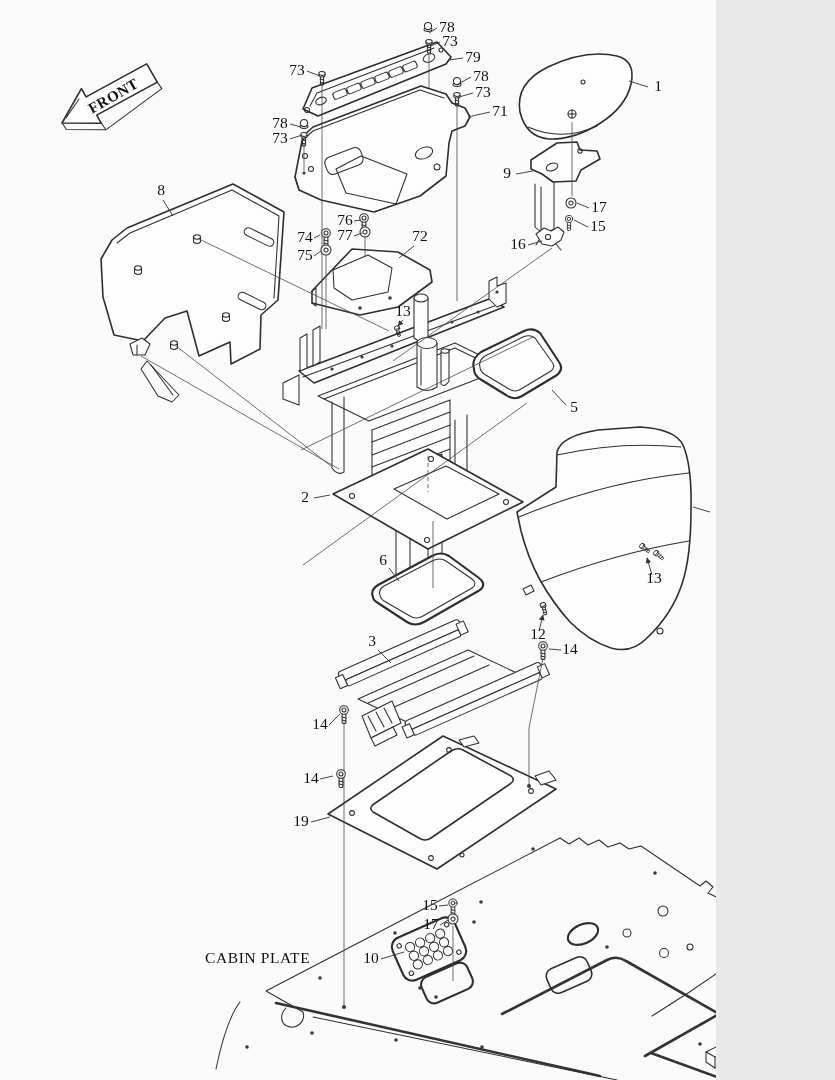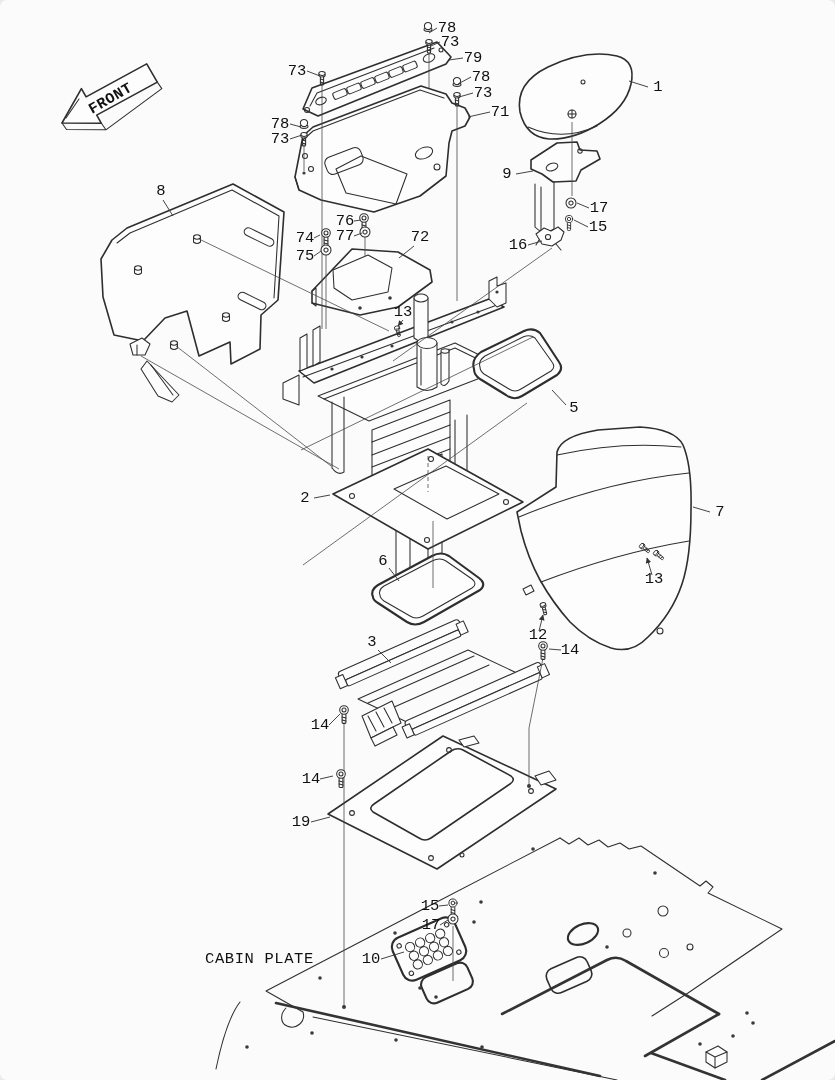--- a/index.html
+++ b/index.html
@@ -1,17 +1,17 @@
 <!DOCTYPE html>
 <html><head>
 <meta charset="utf-8">
 <style>
   html,body{margin:0;padding:0;background:#e9e9e9;}
-  .page{position:relative;width:835px;height:1080px;background:#fbfbfb;overflow:hidden;
-        font-family:Liberation Mono, monospace;border-radius:7px;}
+  .page{position:relative;width:716px;height:1080px;background:#fbfbfb;overflow:hidden;
+        font-family:Liberation Serif, serif;}
   svg{position:absolute;left:0;top:0;}
   .ln  {fill:none;stroke:#2e2e2e;stroke-width:1.6;stroke-linejoin:round;stroke-linecap:round}
   .lnf {fill:#fdfdfd;stroke:#2e2e2e;stroke-width:1.6;stroke-linejoin:round;stroke-linecap:round}
   .d   {stroke-width:1.05}
   .s2  {stroke-width:2.1}
   .lead{fill:none;stroke:#3a3a3a;stroke-width:.95}
   .al  {fill:none;stroke:#4a4a4a;stroke-width:.8}
   .hv  {fill:none;stroke:#333;stroke-width:2.6;stroke-linejoin:round;stroke-linecap:round}
   .dot {fill:#3a3a3a;stroke:none}
   text.co{font-size:15.5px;fill:#101010}

